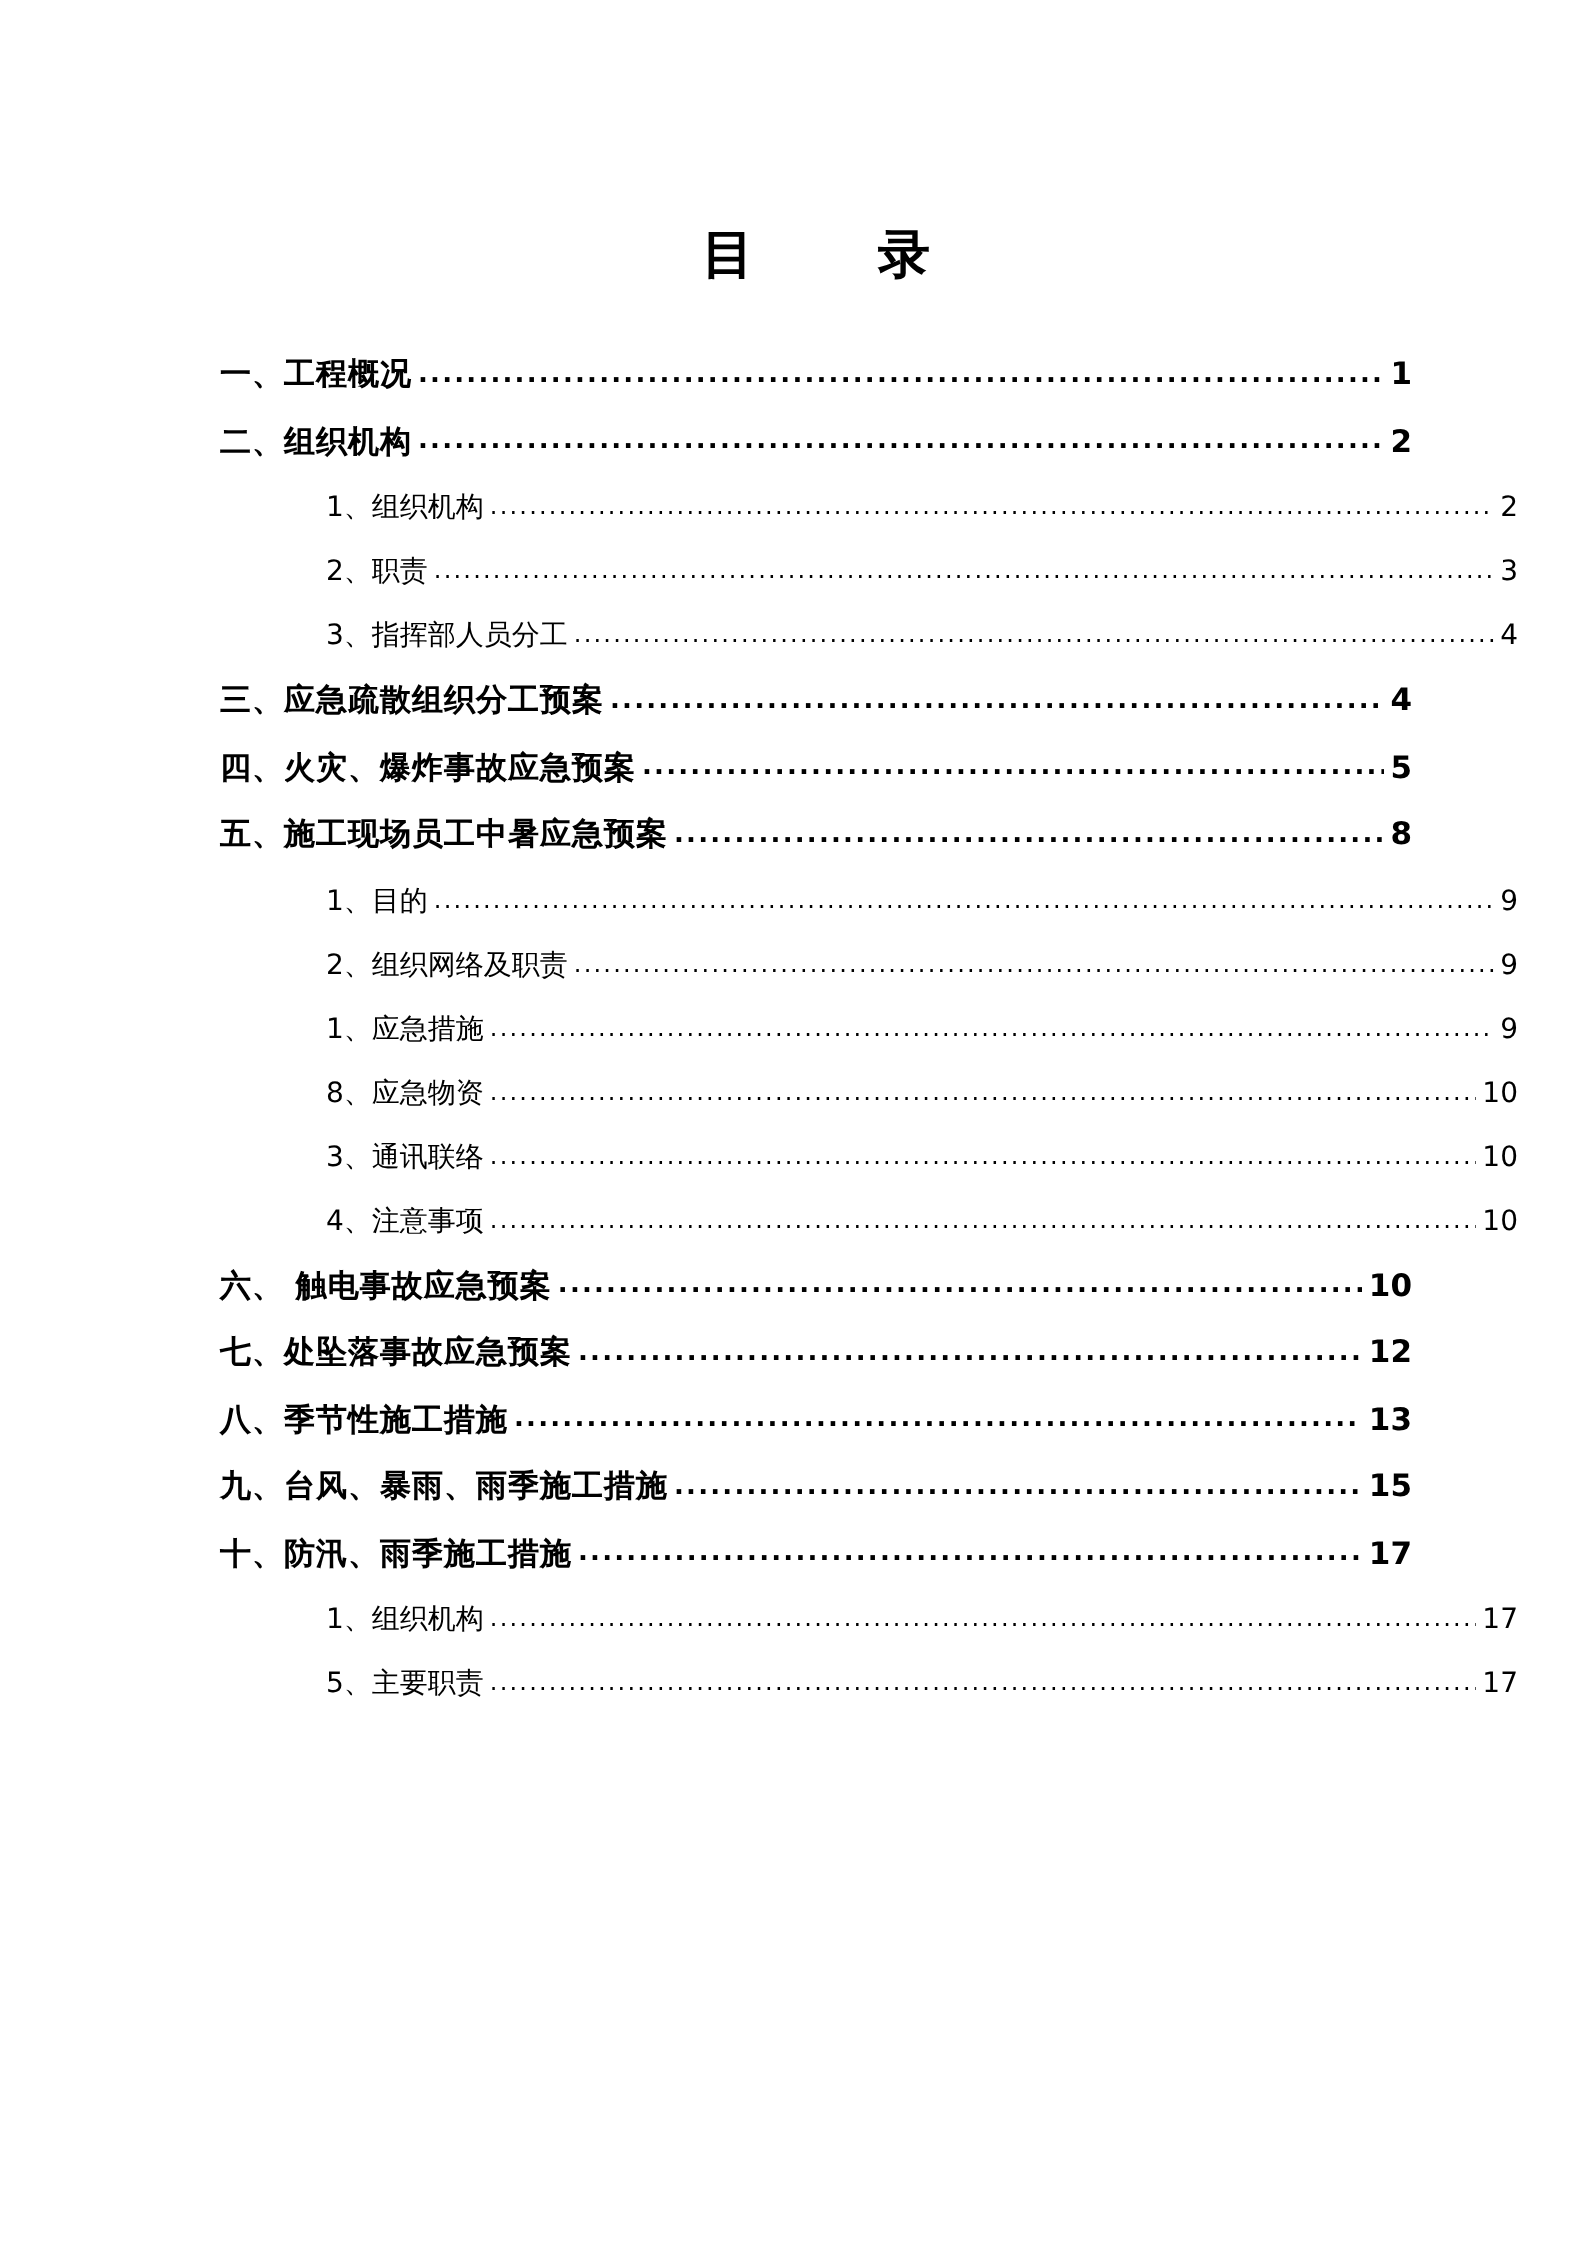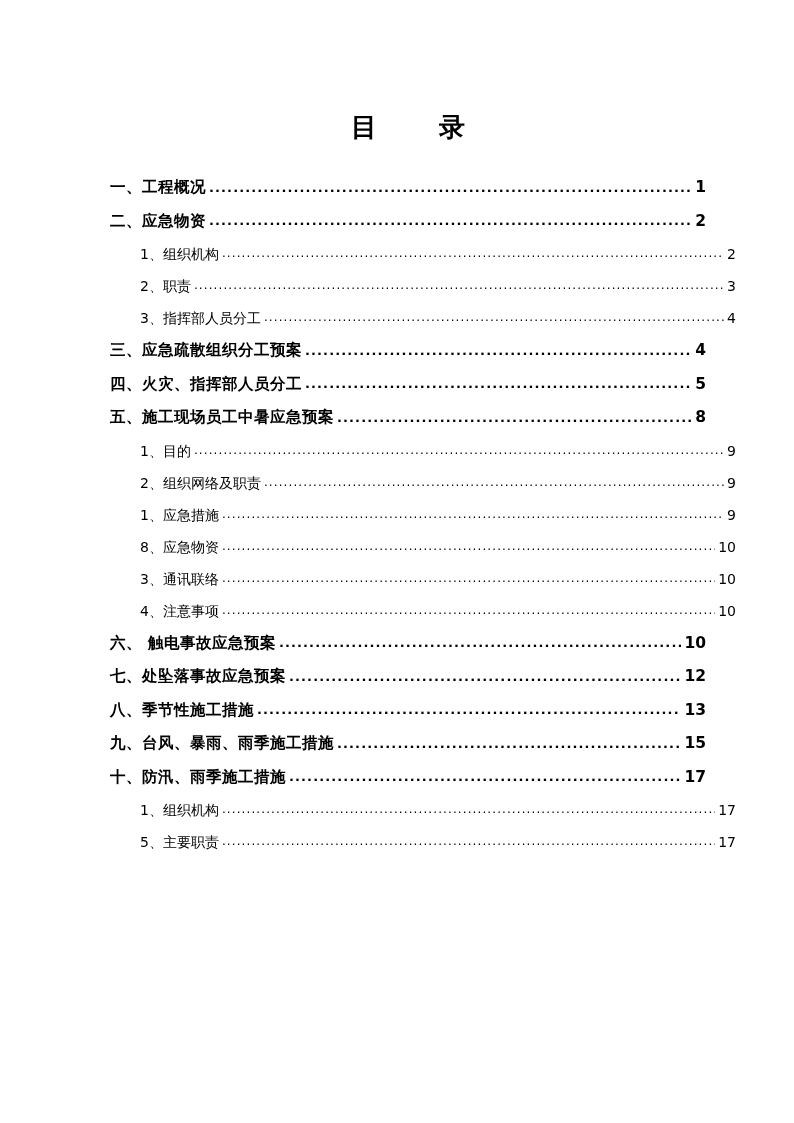--- a/index.html
+++ b/index.html
@@ -70,39 +70,39 @@
     margin: 0 0 0 0;
     padding: 9px 0 9px 0;
   }
   .lvl1 .label { letter-spacing: 0.5px; }
 
   
   .lvl2 {
     font-size: 14px;
     font-weight: normal;
     padding: 9px 0 9px 0;
-    margin-left: 30px;
+    margin-left: 53px;
   }
   .lvl2 .leader { font-size: 12px; }
 </style>
 </head>
 <body>
 
 <div class="page">
 
   <div class="doc-title">目　录</div>
 
   <ul class="toc" id="toc-list">
       <li class="toc-entry lvl1">
         <span class="label">一、工程概况</span>
         <span class="leader">............................................................................................................................................</span>
         <span class="page-num">1</span>
       </li>
       <li class="toc-entry lvl1">
-        <span class="label">二、应急物资</span>
+        <span class="label">二、组织机构</span>
         <span class="leader">............................................................................................................................................</span>
         <span class="page-num">2</span>
       </li>
       <li class="toc-entry lvl2">
         <span class="label">1、组织机构</span>
         <span class="leader">............................................................................................................................................</span>
         <span class="page-num">2</span>
       </li>
       <li class="toc-entry lvl2">
         <span class="label">2、职责</span>
@@ -113,21 +113,21 @@
         <span class="label">3、指挥部人员分工</span>
         <span class="leader">............................................................................................................................................</span>
         <span class="page-num">4</span>
       </li>
       <li class="toc-entry lvl1">
         <span class="label">三、应急疏散组织分工预案</span>
         <span class="leader">............................................................................................................................................</span>
         <span class="page-num">4</span>
       </li>
       <li class="toc-entry lvl1">
-        <span class="label">四、火灾、指挥部人员分工</span>
+        <span class="label">四、火灾、爆炸事故应急预案</span>
         <span class="leader">............................................................................................................................................</span>
         <span class="page-num">5</span>
       </li>
       <li class="toc-entry lvl1">
         <span class="label">五、施工现场员工中暑应急预案</span>
         <span class="leader">............................................................................................................................................</span>
         <span class="page-num">8</span>
       </li>
       <li class="toc-entry lvl2">
         <span class="label">1、目的</span>

